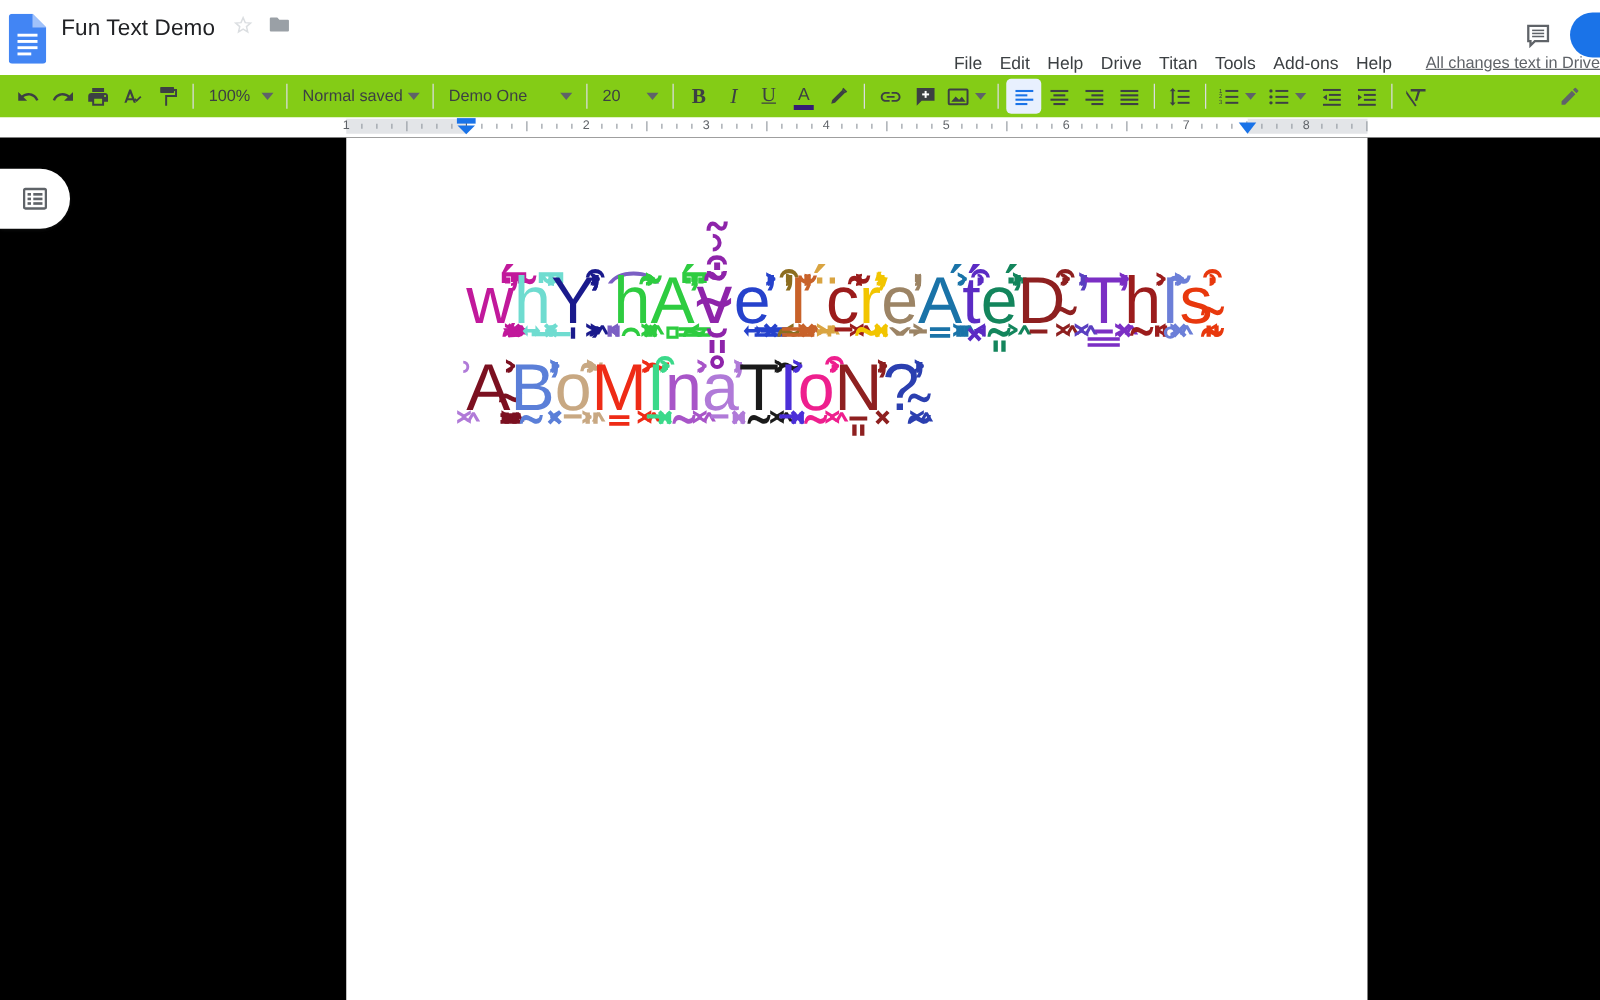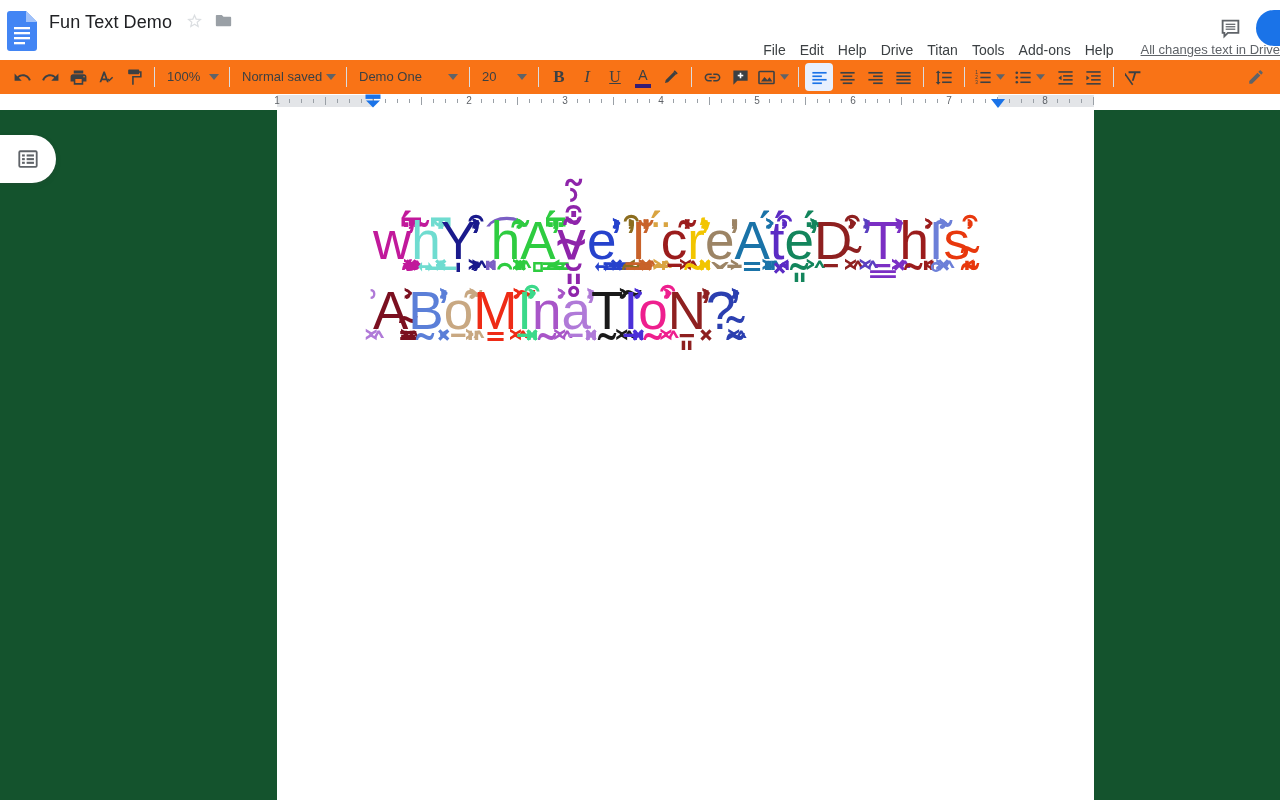--- a/index.html
+++ b/index.html
@@ -59,21 +59,21 @@
   }
   #share-btn {
     background: #1a73e8; border-radius: 20px 0 0 20px;
     height: 36px; width: 24px; margin-right: 0;
     display: flex; align-items: center; overflow: hidden;
     cursor: pointer;
   }
 
   
   #toolbar {
-    height: 34px; background: #f97316;
+    height: 34px; background: #84cc16;
     display: flex; align-items: center;
     padding: 0 8px 0 8px;
     position: relative;
   }
   .tb-btn {
     width: 28px; height: 28px; border-radius: 4px;
     display: flex; align-items: center; justify-content: center;
     cursor: pointer; flex: 0 0 auto;
   }
   .tb-btn.active { background: #e8f0fe; }
@@ -131,21 +131,21 @@
     position: absolute; top: 1px;
     font-size: 10px; color: #5f6368; line-height: 12px;
     transform: translateX(-50%); width: 20px; text-align: center;
   }
   .indent-marker { position: absolute; cursor: pointer; }
 
   
   #workspace {
     position: relative;
     height: 690px;
-    background: #14532d;
+    background: #000000;
     overflow: hidden;
   }
   #outline-toggle {
     position: absolute; left: 0px; top: 25px;
     width: 56px; height: 48px;
     background: #ffffff;
     border-radius: 0 24px 24px 0;
     box-shadow: 0 1px 3px rgba(60,64,67,.20), 0 2px 6px rgba(60,64,67,.08);
     display: flex; align-items: center; justify-content: center;
     cursor: pointer;

